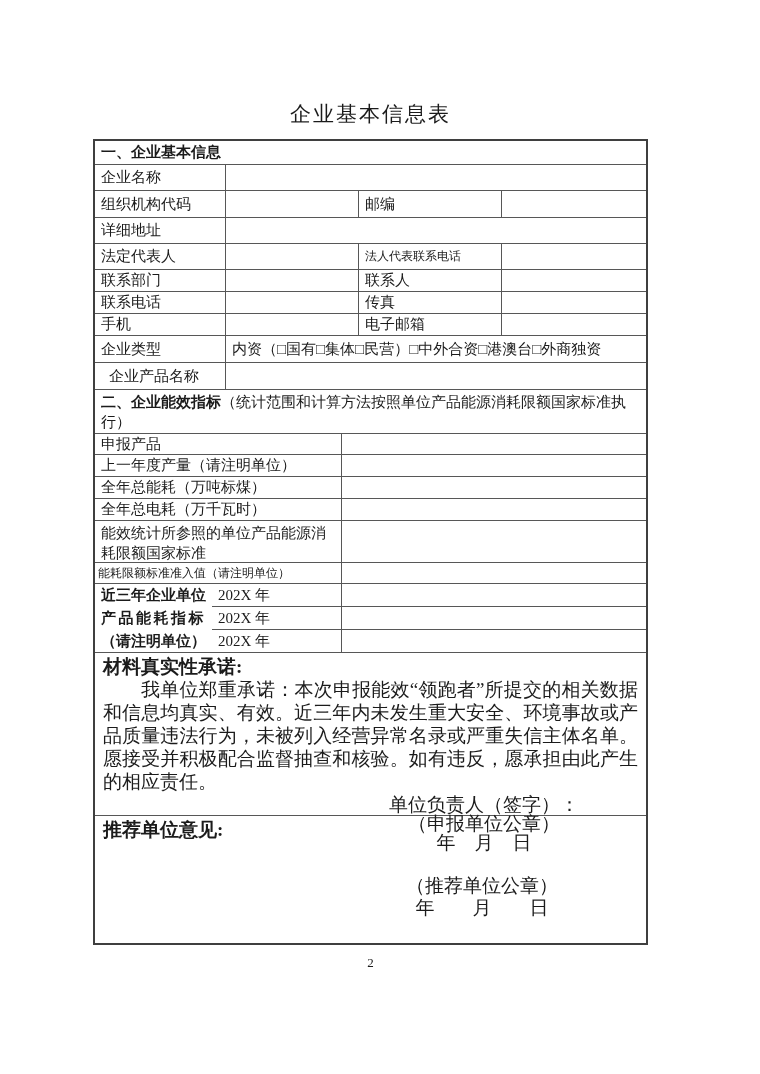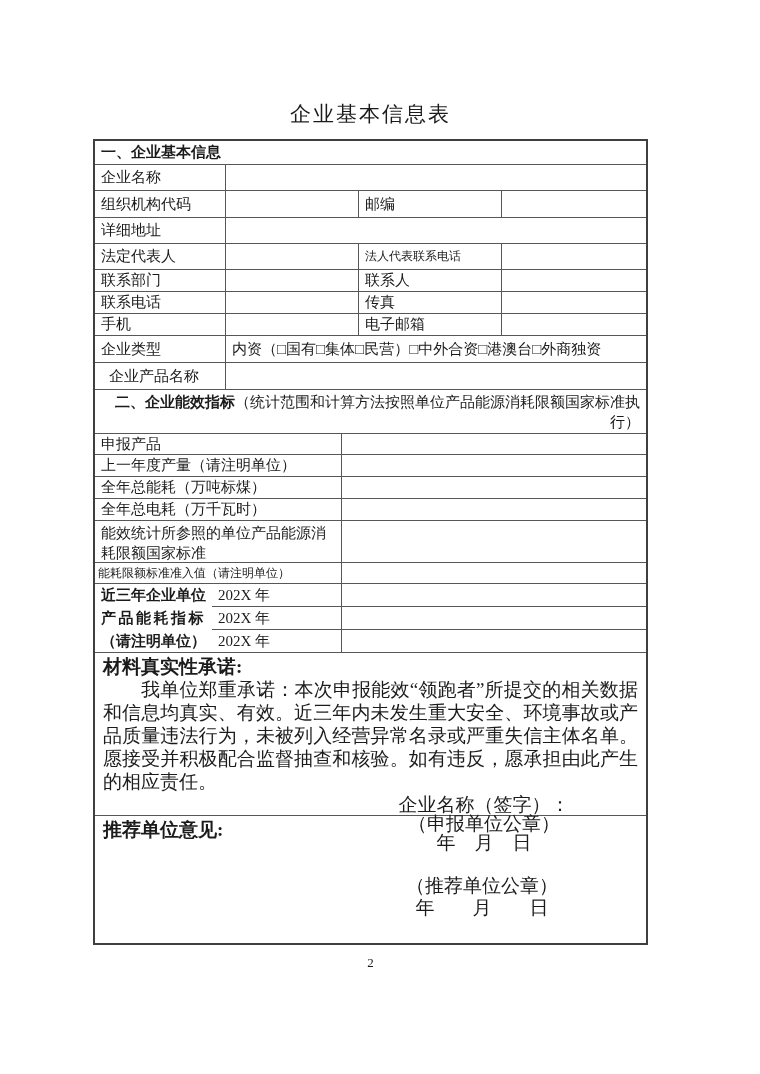--- a/index.html
+++ b/index.html
@@ -24,21 +24,21 @@
     overflow:hidden;
   }
   .cell:first-child{border-left:none;}
   .w-l1{width:130px;}
   .w-v1{width:133px;}
   .w-l2{width:143px;}
   .w-v2{flex:1;}
   .span-rest{flex:1;}
   .s2-label{width:246px;}
   .s2-value{flex:1;}
-  .sec-header{font-weight:bold;text-align:right;}
+  .sec-header{font-weight:bold;}
   .sec-header .note{font-weight:normal;}
   .wrap2{display:block;line-height:20px;padding-top:2px;}
   .small-label{font-size:12px;}
   .indent{padding-left:14px;}
   .yr-main{width:117px;flex-direction:column;justify-content:center;align-items:flex-start;line-height:23px;font-weight:bold;}
   .yr-main .js{letter-spacing:2.5px;}
   .yr-sub{flex:1;display:flex;flex-direction:column;}
   .yr-subrow{display:flex;flex:1;border-top:1px solid #575757;box-sizing:border-box;}
   .yr-subrow:first-child{border-top:none;}
   .yr-year{width:129px;}
@@ -176,21 +176,21 @@
         <div class="cell yr-val"></div>
       </div>
     </div>
   </div>
 
   <div class="row" style="height:163px">
     <div class="block-cell">
       <div class="block-heading">材料真实性承诺:</div>
       <p class="commit-body">我单位郑重承诺：本次申报能效“领跑者”所提交的相关数据和信息均真实、有效。近三年内未发生重大安全、环境事故或产品质量违法行为，未被列入经营异常名录或严重失信主体名单。愿接受并积极配合监督抽查和核验。如有违反，愿承担由此产生的相应责任。</p>
       <div class="sign-block">
-        <div>企业名称（签字）：</div>
+        <div>单位负责人（签字）：</div>
         <div>（申报单位公章）</div>
         <div>年　月　日</div>
       </div>
     </div>
   </div>
 
   <div class="row" style="height:128px">
     <div class="block-cell">
       <div class="block-heading">推荐单位意见:</div>
       <div class="stamp-block">

